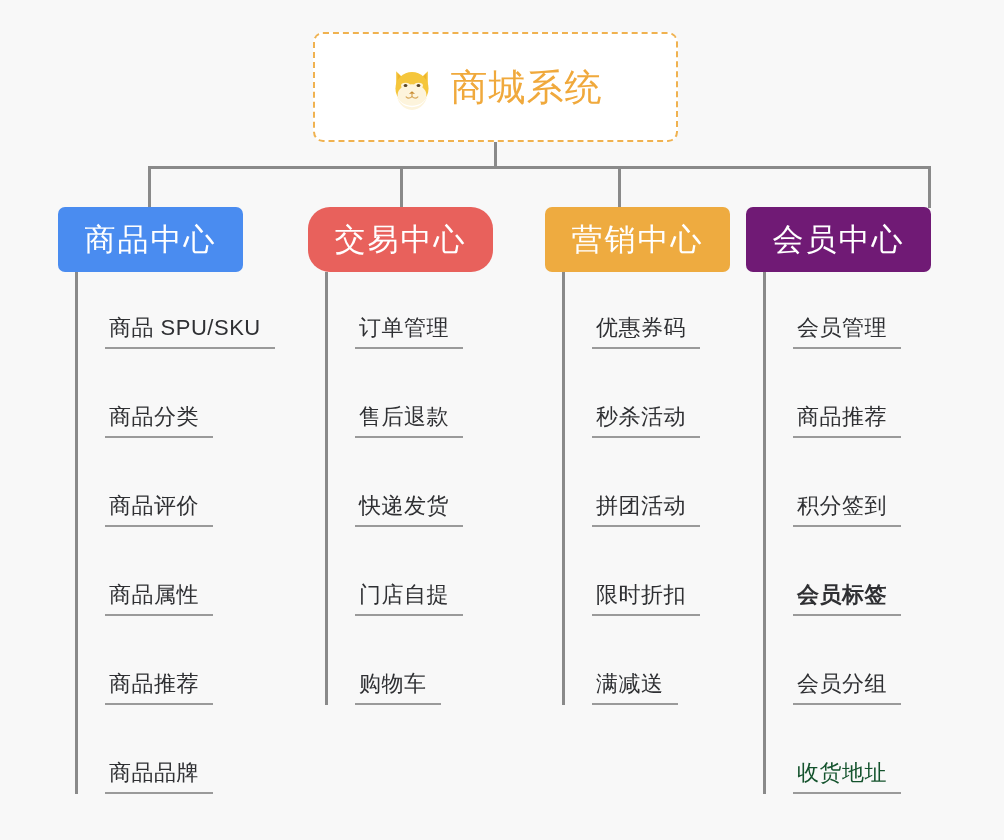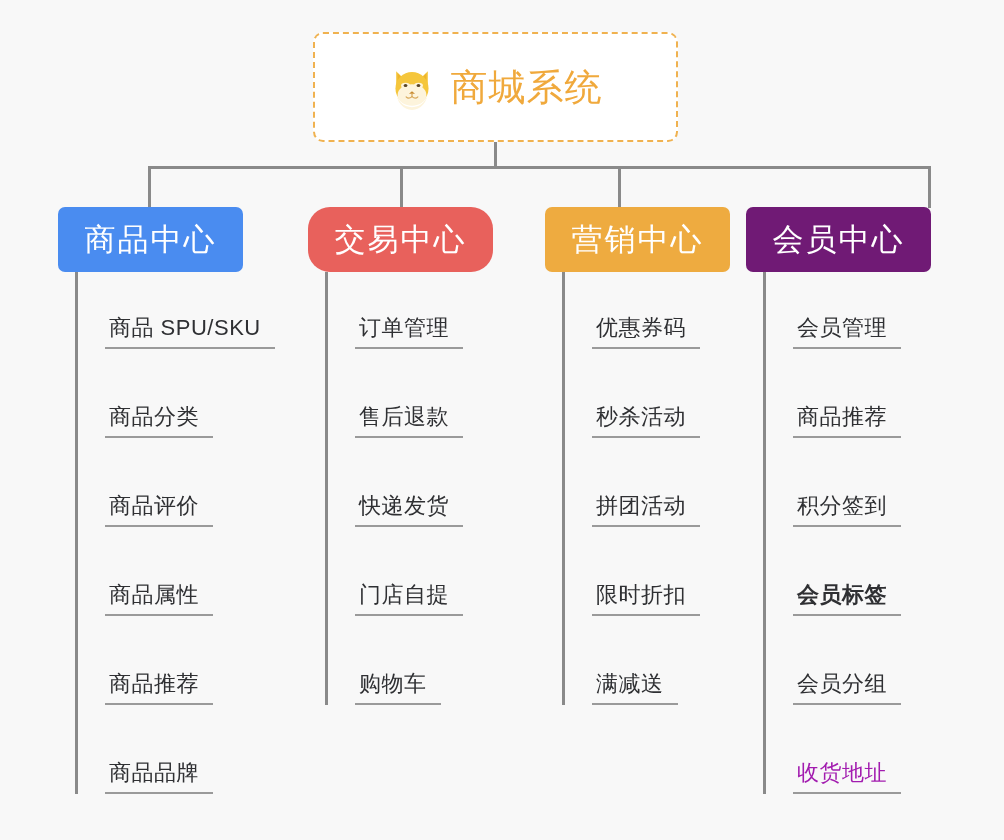--- a/index.html
+++ b/index.html
@@ -244,18 +244,18 @@
       <div class="leaf-item">
           <div class="leaf-underline" style="border-bottom-color: rgb(154, 154, 154);"><span class="leaf-label" style="color: rgb(47, 48, 51);">积分签到</span></div>
         </div>
       <div class="leaf-item">
           <div class="leaf-underline" style="border-bottom-color: rgb(154, 154, 154);"><span class="leaf-label" style="color: rgb(47, 48, 51); font-weight: bold;">会员标签</span></div>
         </div>
       <div class="leaf-item">
           <div class="leaf-underline" style="border-bottom-color: rgb(154, 154, 154);"><span class="leaf-label" style="color: rgb(47, 48, 51);">会员分组</span></div>
         </div>
       <div class="leaf-item">
-          <div class="leaf-underline" style="border-bottom-color: rgb(154, 154, 154);"><span class="leaf-label" style="color: #a21caf;">收货地址</span></div>
+          <div class="leaf-underline" style="border-bottom-color: rgb(154, 154, 154);"><span class="leaf-label" style="color: #14532d;">收货地址</span></div>
         </div>
     </div>
   </div>
 
 </div>
 
 </body></html>

